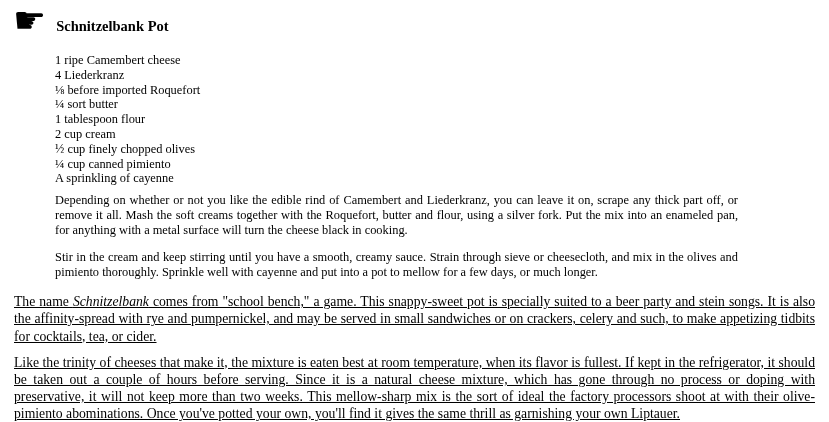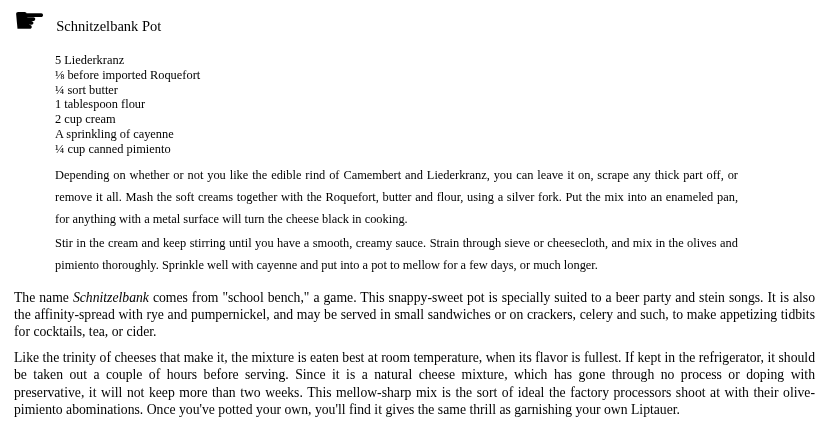--- a/index.html
+++ b/index.html
@@ -23,69 +23,72 @@
     height: 36px;
   }
   .manicule {
     font-family: "DejaVu Sans", sans-serif;
     font-size: 37px;
     line-height: 32px;
     letter-spacing: 0;
   }
   .title {
     font-size: 14.5px;
-    font-weight: normal;
+    font-weight: bold;
     margin: 13px 0 0 10px;
     line-height: 16px;
   }
   .ingredients {
     margin: 12px 0 0 55px;
     font-size: 12.4px;
     line-height: 14.8px;
   }
   .instruction {
     margin: 7px 0 0 55px;
     width: 683px;
     text-align: justify;
     font-size: 12.4px;
-    line-height: 22px;
+    line-height: 15px;
   }
   .instruction.second {
-    margin-top: 2px;
+    margin-top: 12px;
   }
   .note {
     margin: 13px 4px 0 14px;
     width: 801px;
     text-align: justify;
     font-size: 13.7px;
     line-height: 17.2px;
+    text-decoration: underline;
   }
   .note.second {
     margin-top: 9px;
   }
   p { padding: 0; }
 </style>
 </head>
 <body>
 
 <div class="page">
 
   <div class="header">
     <span class="manicule">☛</span>
     <h1 class="title">Schnitzelbank Pot</h1>
   </div>
 
   <div class="ingredients">
-    <div>5 Liederkranz</div>
+    <div>1 ripe Camembert cheese</div>
+    <div>4 Liederkranz</div>
     <div>⅛ before imported Roquefort</div>
     <div>¼ sort butter</div>
     <div>1 tablespoon flour</div>
     <div>2 cup cream</div>
+    <div>½ cup finely chopped olives</div>
+    <div>¼ cup canned pimiento</div>
     <div>A sprinkling of cayenne</div>
-    <div>¼ cup canned pimiento</div>
   </div>
 
   <p class="instruction">Depending on whether or not you like the edible rind of Camembert and Liederkranz, you can leave it on, scrape any thick part off, or remove it all. Mash the soft creams together with the Roquefort, butter and flour, using a silver fork. Put the mix into an enameled pan, for anything with a metal surface will turn the cheese black in cooking.</p>
 
   <p class="instruction second">Stir in the cream and keep stirring until you have a smooth, creamy sauce. Strain through sieve or cheesecloth, and mix in the olives and pimiento thoroughly. Sprinkle well with cayenne and put into a pot to mellow for a few days, or much longer.</p>
 
   <p class="note"><span>The name </span><i>Schnitzelbank</i><span> comes from "school bench," a game. This snappy-sweet pot is specially suited to a beer party and stein songs. It is also the affinity-spread with rye and pumpernickel, and may be served in small sandwiches or on crackers, celery and such, to make appetizing tidbits for cocktails, tea, or cider.</span></p>
 
   <p class="note second">Like the trinity of cheeses that make it, the mixture is eaten best at room temperature, when its flavor is fullest. If kept in the refrigerator, it should be taken out a couple of hours before serving. Since it is a natural cheese mixture, which has gone through no process or doping with preservative, it will not keep more than two weeks. This mellow-sharp mix is the sort of ideal the factory processors shoot at with their olive-pimiento abominations. Once you've potted your own, you'll find it gives the same thrill as garnishing your own Liptauer.</p>
 

